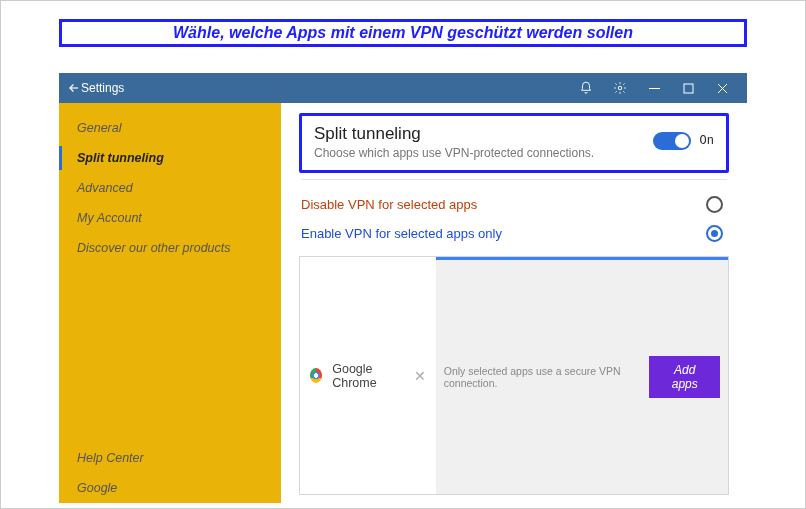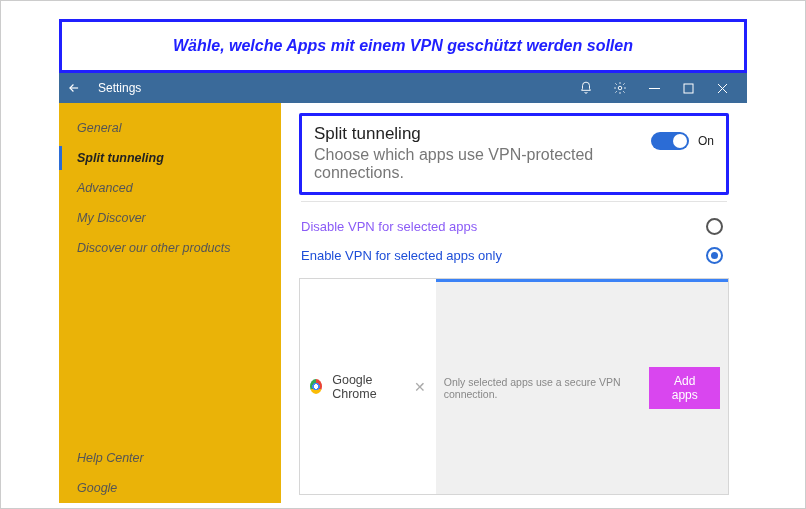--- a/index.html
+++ b/index.html
@@ -10,21 +10,21 @@
       height: 509px;
       position: relative;
       border: 1px solid #ccc;
       overflow: hidden;
     }
     .annotation-banner {
       position: absolute;
       left: 58px;
       top: 18px;
       right: 58px;
-      height: 54px;
+      height: 28px;
       border: 3px solid #2020ff;
       background: #fff;
       display: flex;
       align-items: center;
       justify-content: center;
       font-weight: 700;
       font-size: 16px;
       color: #2020ff;
       font-style: italic;
       z-index: 10;
@@ -35,21 +35,21 @@
       right: 58px;
       top: 72px;
       height: 30px;
       background: #3a6a9a;
       display: flex;
       align-items: center;
       color: #fff;
       font-size: 12px;
       padding: 0 8px;
     }
-    .tb-left { display: flex; align-items: center; gap: 17px; }
+    .tb-left { display: flex; align-items: center; gap: 0; }
     .tb-back svg { display: block; }
     .tb-title { font-size: 12px; }
     .tb-spacer { flex: 1; }
     .tb-icon { width: 34px; height: 30px; display: flex; align-items: center; justify-content: center; }
     .app {
       position: absolute;
       left: 58px;
       right: 58px;
       top: 102px;
       bottom: 5px;
@@ -97,29 +97,30 @@
       justify-content: space-between;
       border-radius: 2px;
     }
     .section-header .txt h2 {
       font-size: 17px;
       font-weight: 400;
       color: #222;
       margin-bottom: 2px;
     }
     .section-header .txt p {
-      font-size: 16px;
+      font-size: 12px;
       color: #777;
       font-weight: 300;
     }
     .toggle-wrap {
       display: flex;
       align-items: center;
       gap: 9px;
       margin-top: 8px;
+      font-family: Liberation Mono, monospace;
     }
     .toggle {
       width: 38px;
       height: 18px;
       border-radius: 12px;
       background: #2b6cd6;
       position: relative;
     }
     .toggle::after {
       content: "";
@@ -134,21 +135,21 @@
     .toggle-label { font-size: 12px; color: #222; }
     .divider { height: 1px; background: #e3e3e3; margin: 6px 2px 10px 2px; }
     .radio-row {
       display: flex;
       align-items: center;
       justify-content: space-between;
       padding: 6px 6px 6px 2px;
       font-size: 13px;
       cursor: pointer;
     }
-    .radio-row .label { color: #8b5cf6; }
+    .radio-row .label { color: #c2410c; }
     .radio-row.selected .label { color: #1d4ed8; }
     .radio {
       width: 17px;
       height: 17px;
       border: 2px solid #555;
       border-radius: 50%;
       position: relative;
       flex-shrink: 0;
     }
     .radio-row.selected .radio { border-color: #2b6cd6; }
@@ -197,26 +198,27 @@
       display: flex;
       align-items: center;
       justify-content: space-between;
       gap: 10px;
     }
     .apps-footer .hint {
       font-size: 10.5px;
       color: #888;
     }
     .add-btn {
-      background: #d946ef;
+      background: #6d28d9;
       color: #fff;
       border: none;
       font-size: 12px;
       padding: 7px 14px;
       cursor: pointer;
+      font-style: italic;
     }
   </style>
 </head>
 <body>
 
 <div class="annotation-banner">
   <span>Wähle, welche Apps mit einem VPN geschützt werden sollen</span>
 </div>
 
 <div class="titlebar">
@@ -258,21 +260,21 @@
       </svg>
   </div>
 </div>
 
 <div class="app">
 
   <div class="sidebar">
     <div class="side-item"><span>General</span></div>
     <div class="side-item active"><span>Split tunneling</span></div>
     <div class="side-item"><span>Advanced</span></div>
-    <div class="side-item"><span>My Discover</span></div>
+    <div class="side-item"><span>My Account</span></div>
     <div class="side-item"><span>Discover our other products</span></div>
     <div class="side-spacer"></div>
     <div class="side-item"><span>Help Center</span></div>
     <div class="side-item"><span>Google</span></div>
   </div>
 
   <div class="main">
     <div class="section-header">
       <div class="txt">
         <h2>Split tunneling</h2>

